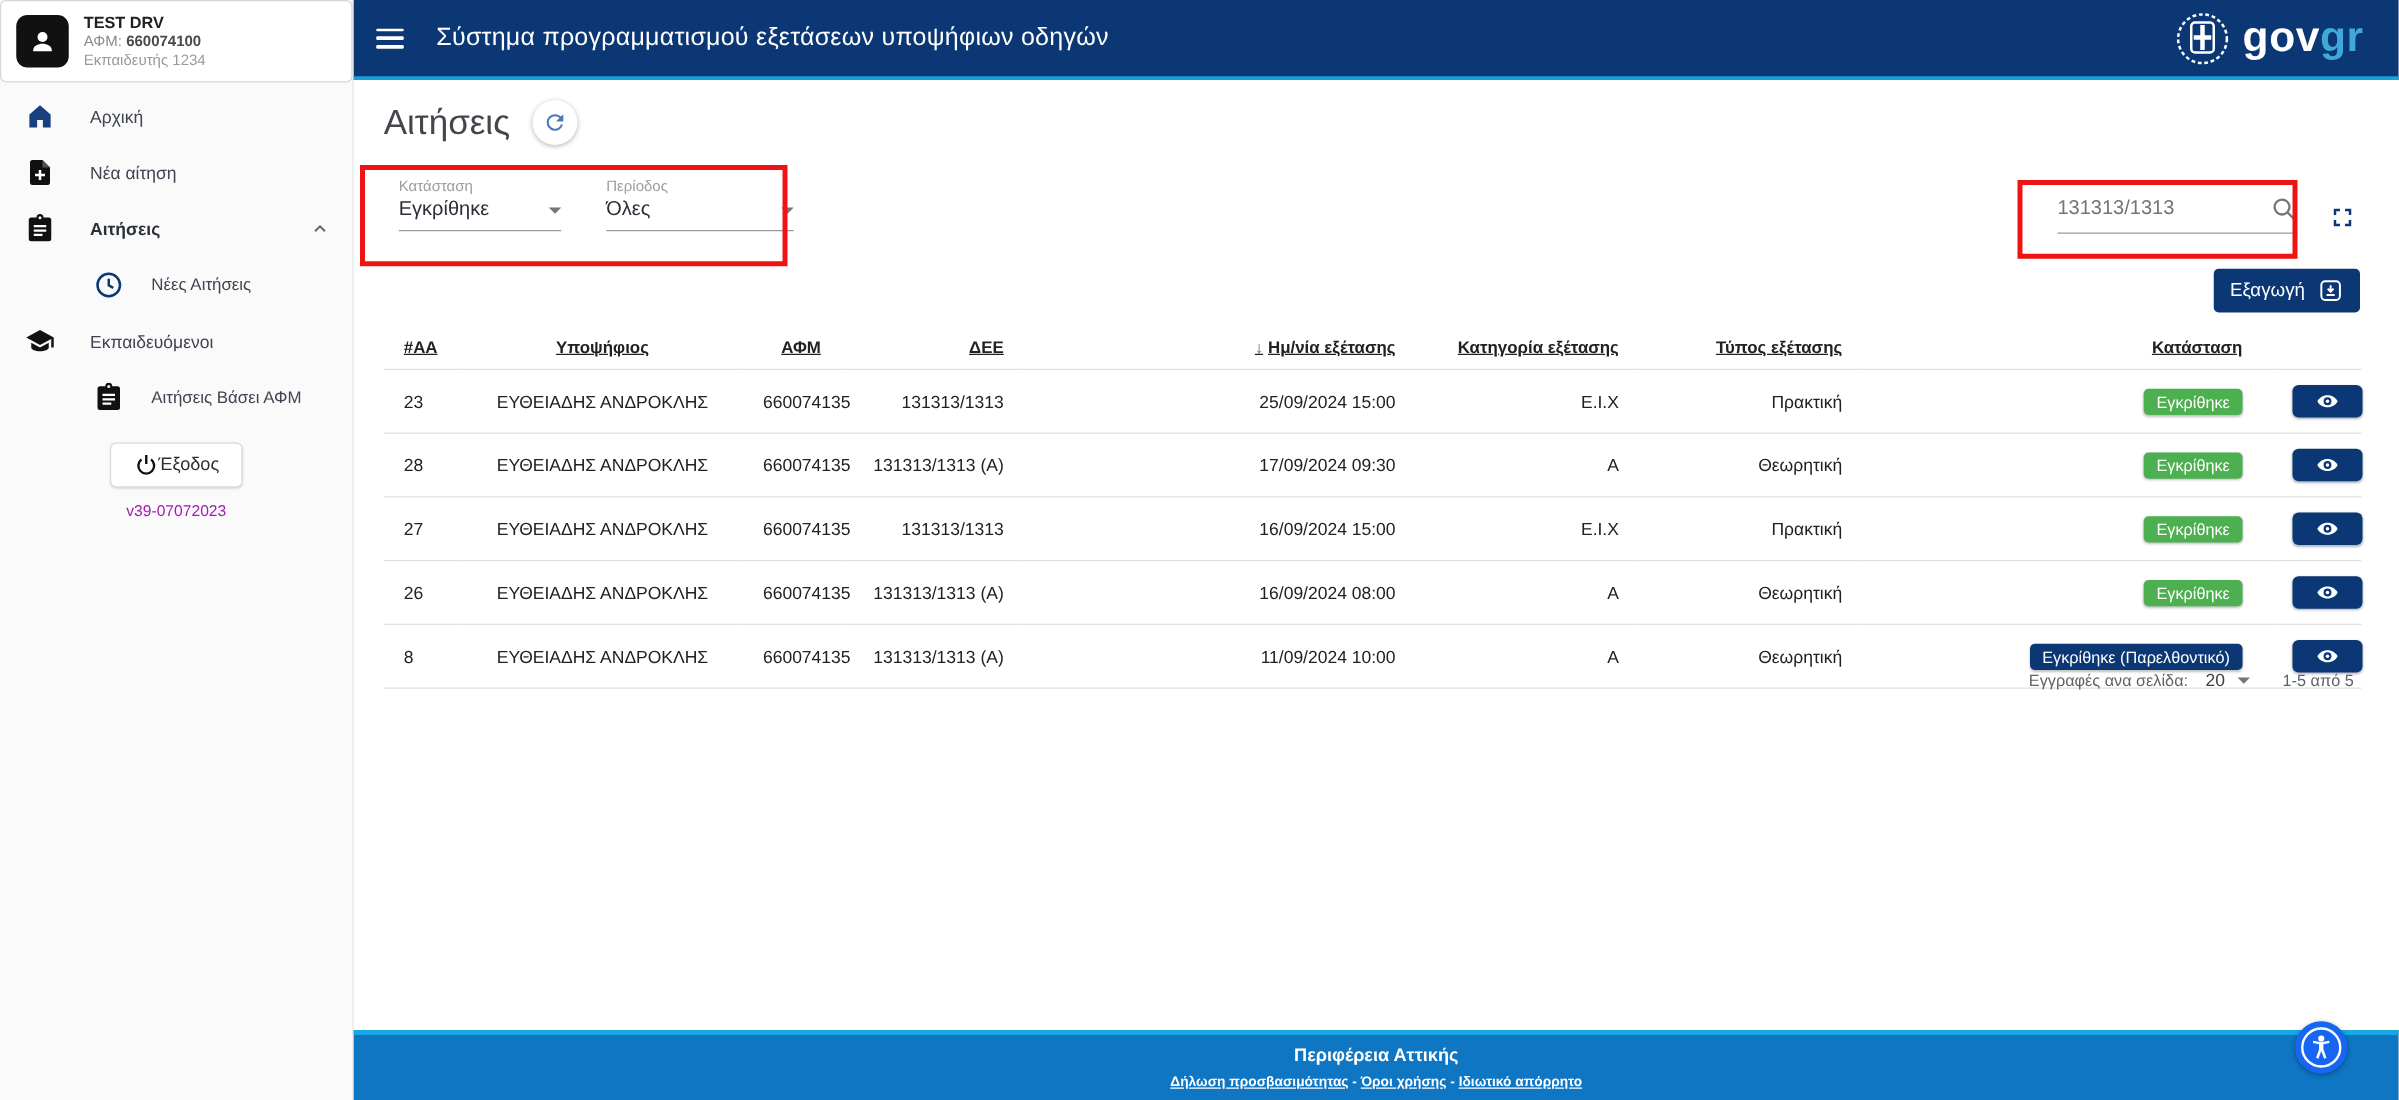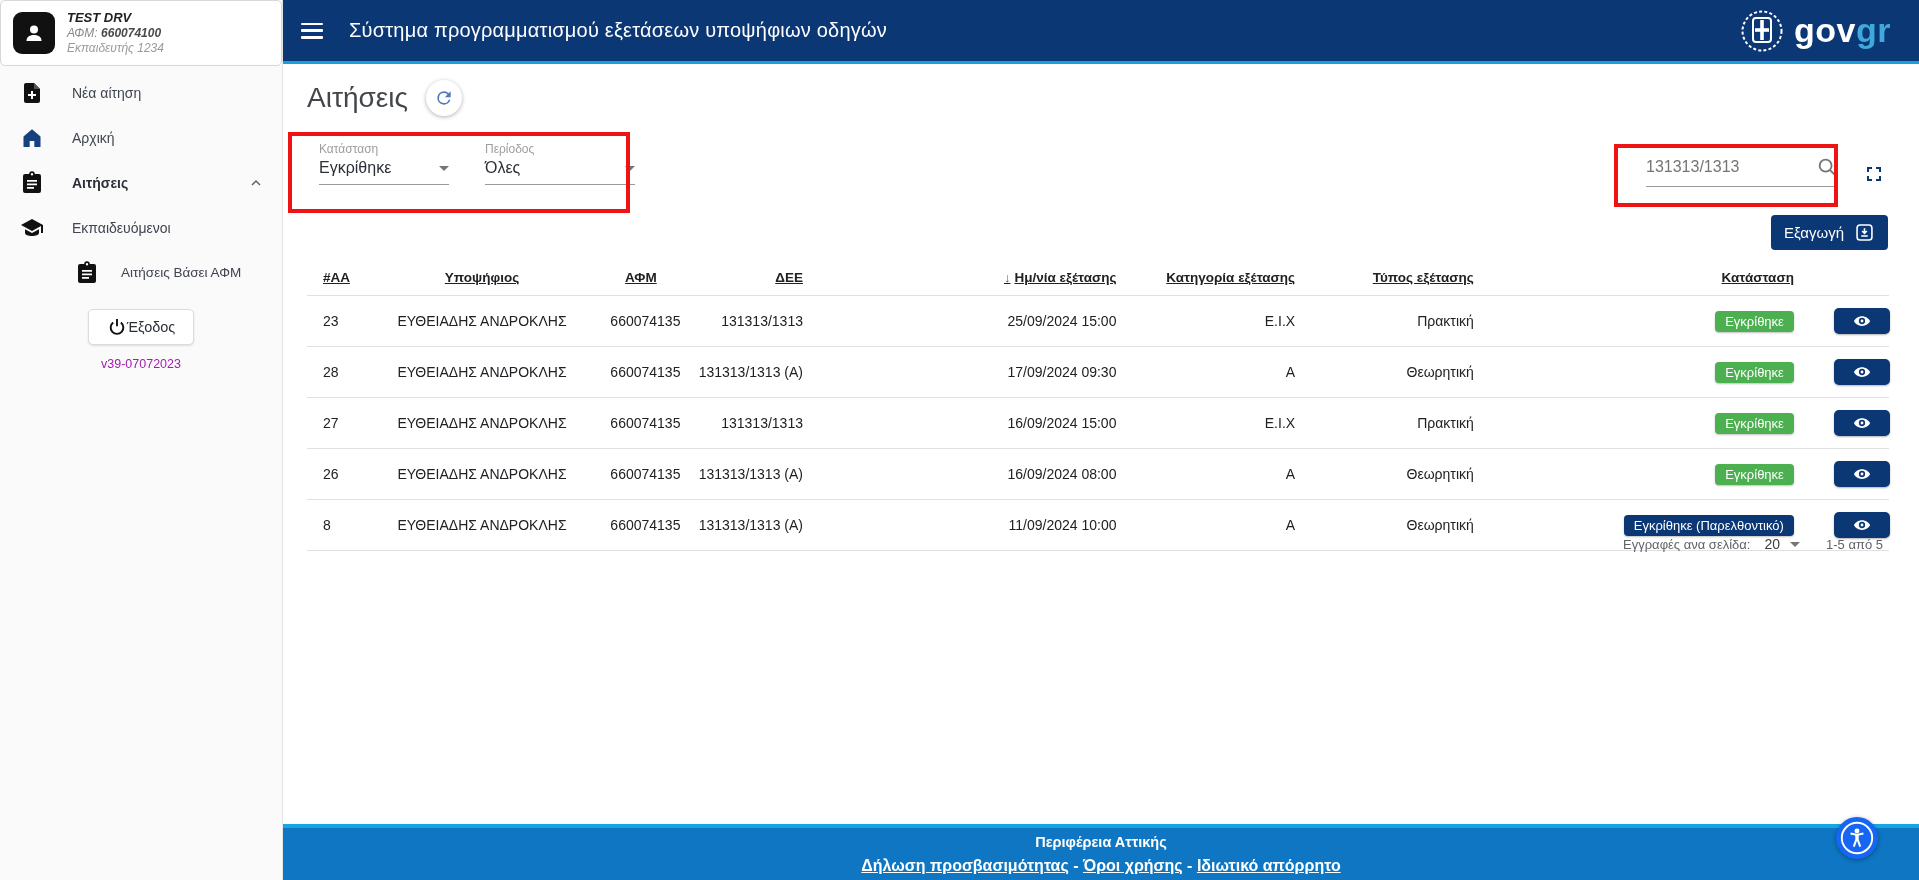--- a/index.html
+++ b/index.html
@@ -3,21 +3,21 @@
 <meta charset="utf-8">
 <style>
   * { margin:0; padding:0; box-sizing:border-box; }
   html,body { width:1919px; height:880px; font-family:"Liberation Sans", sans-serif; background:#fff; overflow:hidden; }
   #app { position:relative; width:1919px; height:880px; display:flex; }
 
   
   .sidebar { width:283px; min-width:283px; height:880px; background:#fafafa; border-right:1px solid #e4e4e4; display:flex; flex-direction:column; }
   .profile-card { height:66px; background:#fff; border:1px solid #d7d7d7; border-radius:5px; display:flex; align-items:center; padding:0 12px; gap:12px; }
   .avatar-box { width:42px; height:42px; background:#111; border-radius:9px; display:flex; align-items:center; justify-content:center; flex-shrink:0; }
-  .profile-text { line-height:1.25;font-style:italic; }
+  .profile-text { line-height:1.25; }
   .profile-name { font-size:13px; font-weight:bold; color:#202124; }
   .profile-afm { font-size:12px; color:#8a8a8a; }
   .profile-afm b { color:#4a4a4a; }
   .profile-role { font-size:12px; color:#9a9a9a; }
 
   .nav { padding-top:4px; }
   .nav-item { height:45px; display:flex; align-items:center; gap:28px; padding-left:20px; cursor:pointer; }
   .nav-item .lbl { font-size:14px; color:#3f4450; }
   .nav-item.parent .lbl { font-weight:bold; color:#2b2f38; }
   .nav-item.sub { padding-left:75px; gap:22px; }
@@ -76,21 +76,21 @@
   .view-btn { background:#0b3775; border:none; border-radius:5px; width:56px; height:26px; display:flex; align-items:center; justify-content:center; cursor:pointer; box-shadow:0 1px 2px rgba(0,0,0,.3); }
 
   .pagination { position:absolute; top:472px; right:36px; display:flex; align-items:center; gap:14px; font-size:13px; color:#5f6368; }
   .per-page { display:flex; align-items:center; gap:10px; cursor:pointer; }
   .per-page-val { font-size:14px; color:#3c4043; }
   .range-lbl { margin-left:12px; }
 
   
   .footer { height:56px; background:#0e76c2; border-top:4px solid #18a7e0; display:flex; flex-direction:column; align-items:center; justify-content:center; gap:7px; }
   .footer-region { color:#fff; font-weight:bold; font-size:14.5px; }
-  .footer-links { color:#fff; font-size:16px; font-weight:bold; }
+  .footer-links { color:#fff; font-size:11px; font-weight:bold; }
   .footer-links a { color:#fff; cursor:pointer; text-decoration:underline; }
   .footer-sep { text-decoration:none; font-weight:bold; }
 
   .a11y-btn { position:absolute; right:41px; bottom:21px; width:42px; height:42px; border-radius:50%; background:#1766f2; border:none; cursor:pointer; display:flex; align-items:center; justify-content:center; box-shadow:0 1px 4px rgba(0,0,0,.35); z-index:60; }
 
   
   .annotation { position:absolute; border:4px solid #ee1414; background:transparent; pointer-events:none; z-index:50; }
   .ann-filters { left:288px; top:132px; width:342px; height:81px; }
   .ann-search { left:1614px; top:144px; width:224px; height:63px; }
 </style>
@@ -110,42 +110,49 @@
       <div class="profile-text">
         <div class="profile-name">TEST DRV</div>
         <div class="profile-afm"><span>ΑΦΜ:</span> <b>660074100</b></div>
         <div class="profile-role">Εκπαιδευτής 1234</div>
       </div>
     </div>
 
     <nav class="nav">
       <div class="nav-item">
         <svg class="icon24" viewBox="0 0 24 24">
+            <path d="M12 3.2 3.5 10.5V21h6.2v-6h4.6v6h6.2V10.5z" fill="#16417e"></path>
+          </svg>
+        <span class="lbl">Αρχική</span>
+      </div>
+      <div class="nav-item">
+        <svg class="icon24" viewBox="0 0 24 24">
             <path d="M14 2H6a2 2 0 0 0-2 2v16a2 2 0 0 0 2 2h12a2 2 0 0 0 2-2V8z" fill="#111"></path>
             <path d="M14 2v6h6" fill="#555"></path>
             <path d="M11 10h2v8h-2z" fill="#fff"></path>
             <path d="M8 13h8v2H8z" fill="#fff"></path>
           </svg>
         <span class="lbl">Νέα αίτηση</span>
       </div>
-      <div class="nav-item">
-        <svg class="icon24" viewBox="0 0 24 24">
-            <path d="M12 3.2 3.5 10.5V21h6.2v-6h4.6v6h6.2V10.5z" fill="#16417e"></path>
-          </svg>
-        <span class="lbl">Αρχική</span>
-      </div>
       <div class="nav-item parent">
         <svg class="icon24" viewBox="0 0 24 24">
             <path d="M19 3h-4.2a2.8 2.8 0 0 0-5.6 0H5a2 2 0 0 0-2 2v15a2 2 0 0 0 2 2h14a2 2 0 0 0 2-2V5a2 2 0 0 0-2-2zm-7-1a1.2 1.2 0 1 1 0 2.4A1.2 1.2 0 0 1 12 2z" fill="#111"></path>
             <path d="M7 9h10v1.8H7zM7 12.5h10v1.8H7zM7 16h7v1.8H7z" fill="#fff"></path>
           </svg>
         <span class="lbl">Αιτήσεις</span>
         <svg class="chev" width="16" height="16" viewBox="0 0 24 24">
             <path d="M6 15l6-6 6 6" fill="none" stroke="#5f6368" stroke-width="2.2"></path>
           </svg>
+      </div>
+      <div class="nav-item sub">
+        <svg class="icon24" viewBox="0 0 24 24">
+            <circle cx="12" cy="12" r="9" fill="none" stroke="#0b3775" stroke-width="2"></circle>
+            <path d="M12 7v5.2l3.6 2.1" fill="none" stroke="#0b3775" stroke-width="2"></path>
+          </svg>
+        <span class="lbl">Νέες Αιτήσεις</span>
       </div>
       <div class="nav-item">
         <svg class="icon24" viewBox="0 0 24 24">
             <path d="M12 3 1 9l11 6 9-4.9V17h2V9z" fill="#111"></path>
             <path d="M5 13.2v3.8c0 1.7 3.1 3 7 3s7-1.3 7-3v-3.8l-7 3.8z" fill="#111"></path>
           </svg>
         <span class="lbl">Εκπαιδευόμενοι</span>
       </div>
       <div class="nav-item sub">
         <svg class="icon24" viewBox="0 0 24 24">

